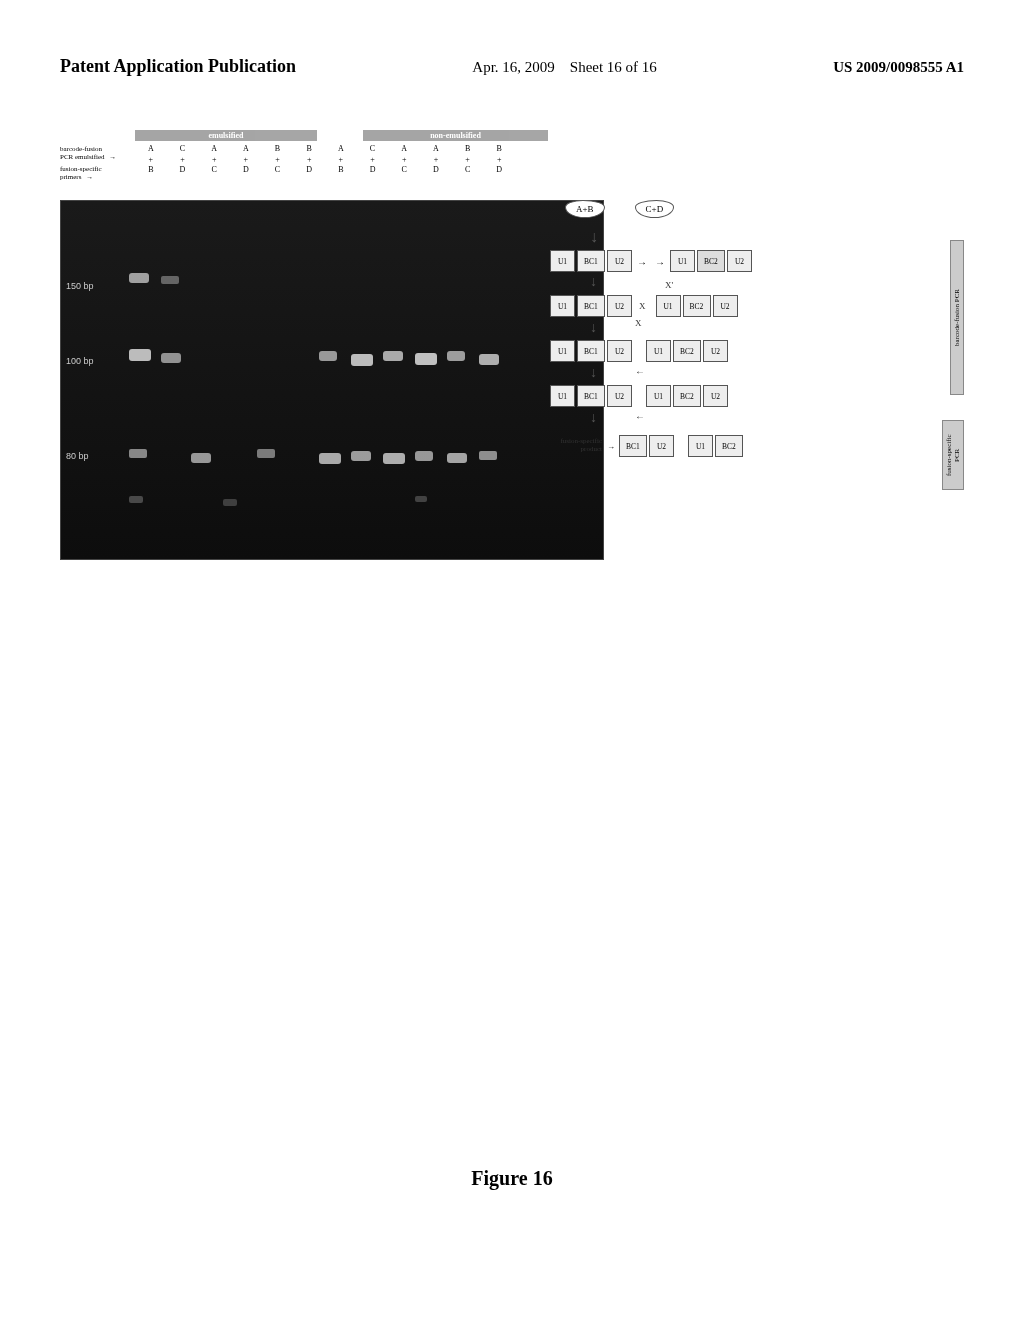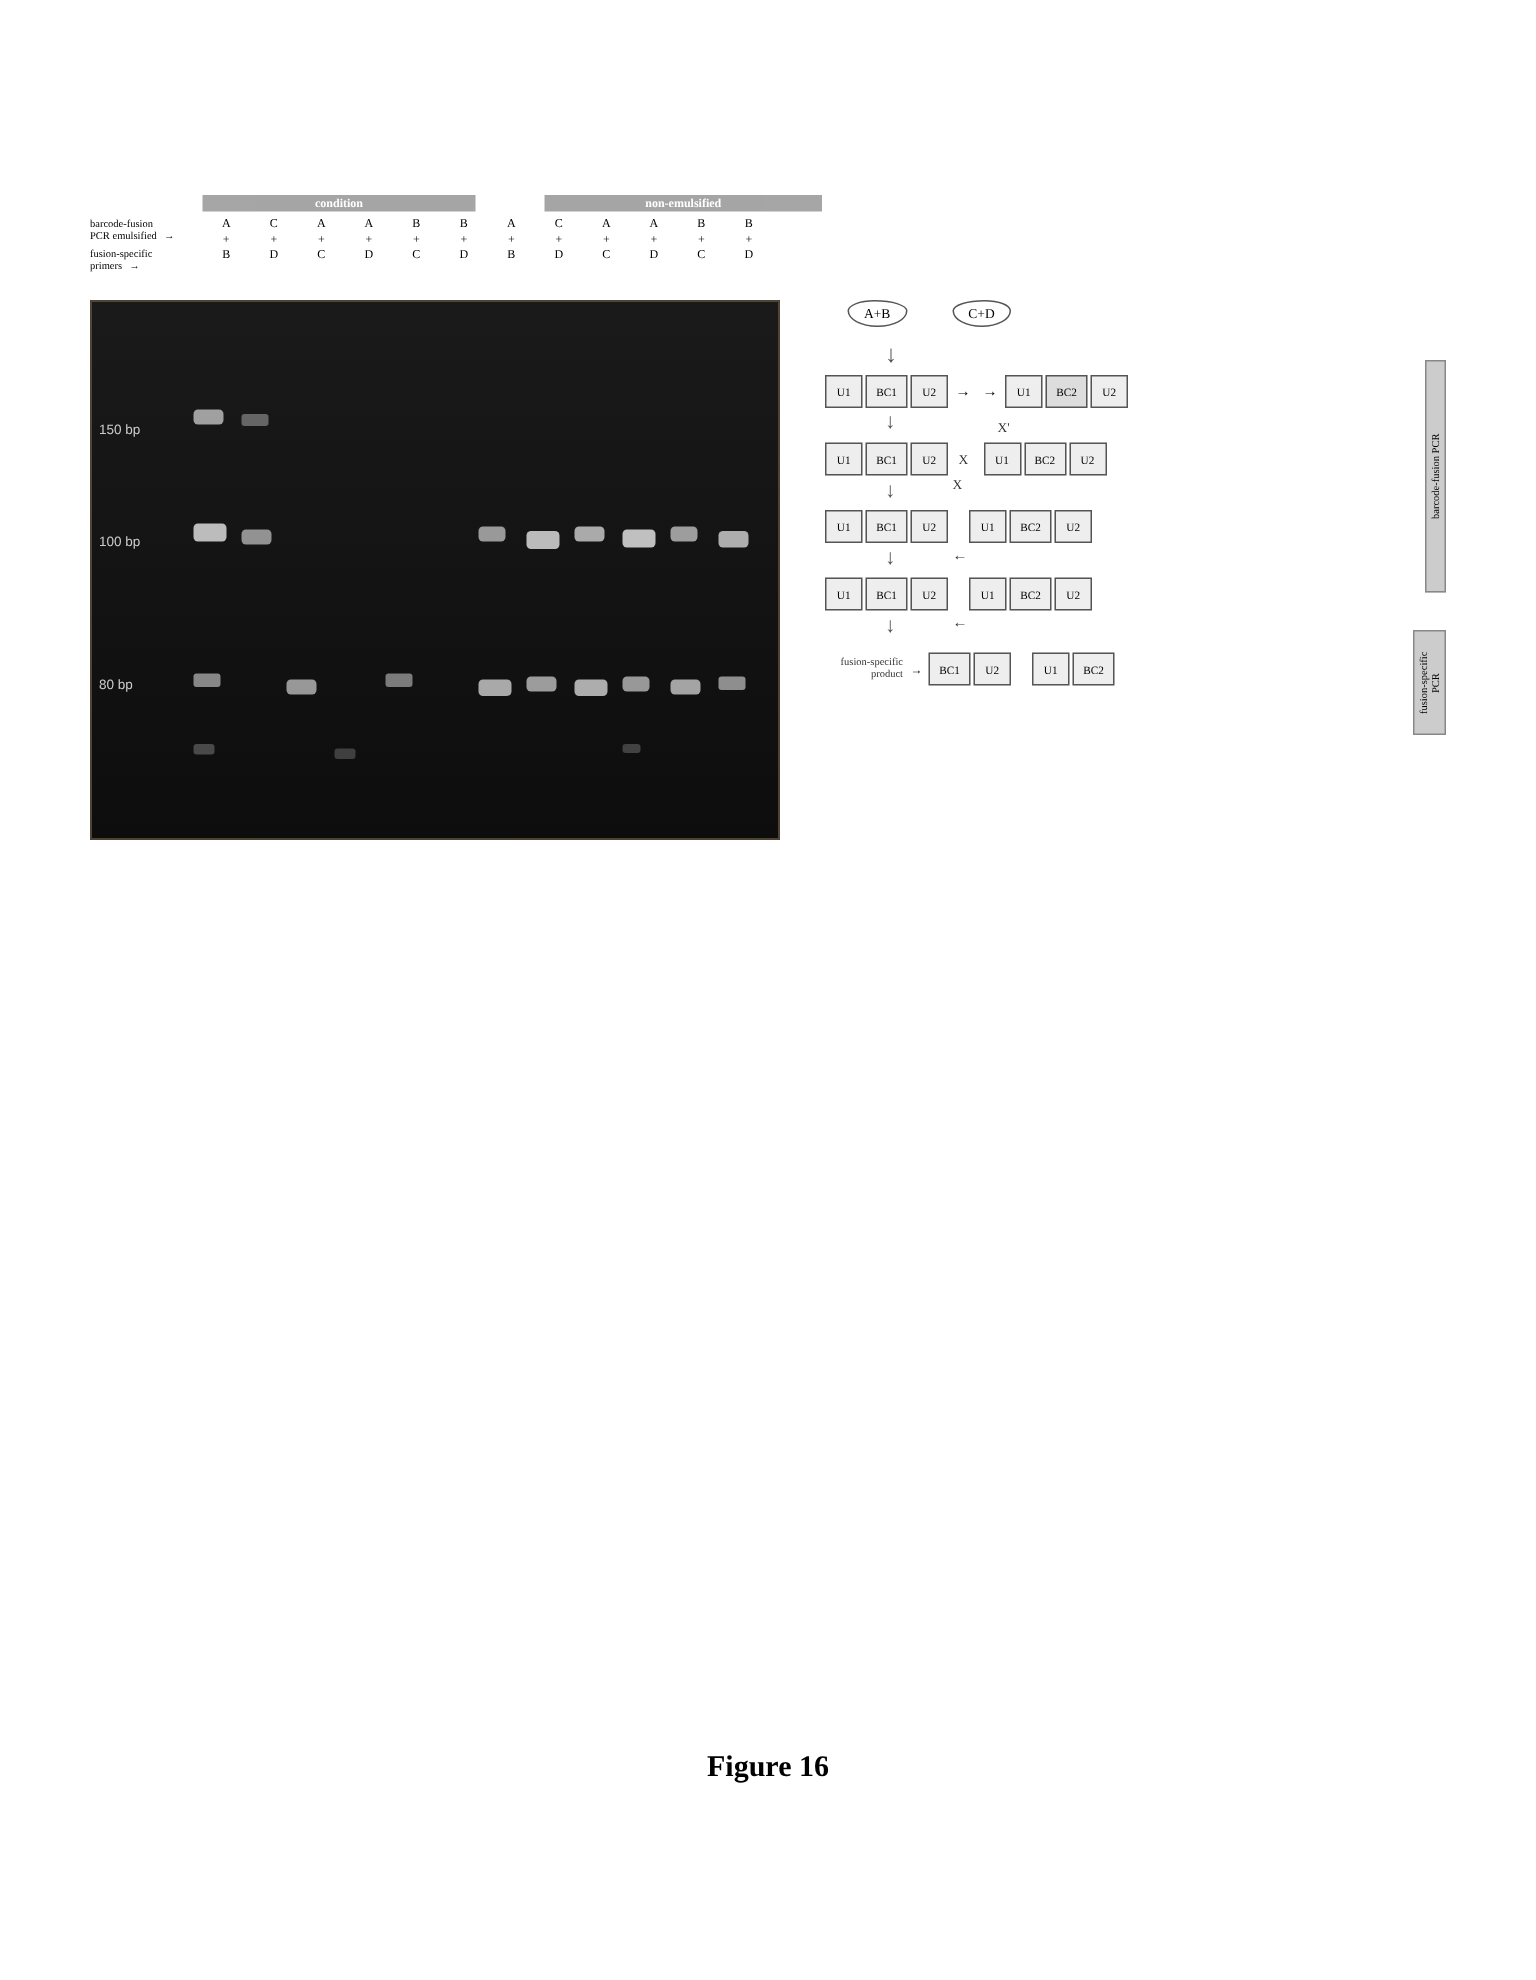--- a/index.html
+++ b/index.html
@@ -46,29 +46,38 @@
       font-size: 15px;
       font-weight: bold;
       margin-top: 4px;
     }
   </style>
 </head>
 <body>
 
 <div class="page-container">
 
+  <div class="header">
+    <div class="header-left">Patent Application Publication</div>
+    <div class="header-center">
+      <span>Apr. 16, 2009</span>
+      &nbsp;&nbsp;
+      <span>Sheet 16 of 16</span>
+    </div>
+    <div class="header-right">US 2009/0098555 A1</div>
+  </div>
 
   <div style="position:absolute; top:200px; left:60px; right:60px; height:420px; display:flex; gap:15px;">
 
     <div style="position:relative; width:470px;">
 
       <div style="position:absolute; top:-70px; left:0; width:470px; font-size:7.5px; color:#000;">
 
         <div style="position:absolute; top:0; left:75px; width:182px; height:11px; background:#888; opacity:0.75; display:flex; align-items:center; justify-content:center;">
-          <span style="font-size:8px; color:#fff; font-weight:bold;">condition</span>
+          <span style="font-size:8px; color:#fff; font-weight:bold;">emulsified</span>
         </div>
 
         <div style="position:absolute; top:0; left:268px; width:185px; height:11px; background:#888; opacity:0.75; display:flex; align-items:center; justify-content:center;margin-left:35px;">
           <span style="font-size:8px; color:#fff; font-weight:bold;">non-emulsified</span>
         </div>
 
         <div style="position:absolute; top:15px; left:0; font-size:7px; line-height:1.2;">
           <span style="white-space:pre;">barcode-fusion
 PCR emulsified</span>
           <span style="margin-left:3px;">→</span>
@@ -119,21 +128,21 @@
           <span style="width:32px; text-align:center; font-size:8px;">D</span>
           <span style="width:32px; text-align:center; font-size:8px;">B</span>
           <span style="width:32px; text-align:center; font-size:8px;">D</span>
           <span style="width:32px; text-align:center; font-size:8px;">C</span>
           <span style="width:32px; text-align:center; font-size:8px;">D</span>
           <span style="width:32px; text-align:center; font-size:8px;">C</span>
           <span style="width:32px; text-align:center; font-size:8px;">D</span>
         </div>
       </div>
 
-      <div style="position:relative; width:460px; height:360px; background:#a16207; border:1px solid #444; overflow:hidden;">
+      <div style="position:relative; width:544px; height:360px; background:#000000; border:1px solid #444; overflow:hidden;">
 
         <div style="position:absolute; inset:0; background: linear-gradient(to bottom, #1a1a1a 0%, #0d0d0d 100%);"></div>
 
         <div style="position:absolute; left:5px; top:80px; font-size:9px; color:#ccc; font-family: Arial, sans-serif;">150 bp</div>
         <div style="position:absolute; left:5px; top:155px; font-size:9px; color:#ccc; font-family: Arial, sans-serif;">100 bp</div>
         <div style="position:absolute; left:5px; top:250px; font-size:9px; color:#ccc; font-family: Arial, sans-serif;">80 bp</div>
 
         <div style="position:absolute; left:68px; top:72px; width:20px; height:10px; background:rgba(220,220,220,0.7); border-radius:3px;"></div>
         <div style="position:absolute; left:100px; top:75px; width:18px; height:8px; background:rgba(180,180,180,0.5); border-radius:2px;"></div>
 

